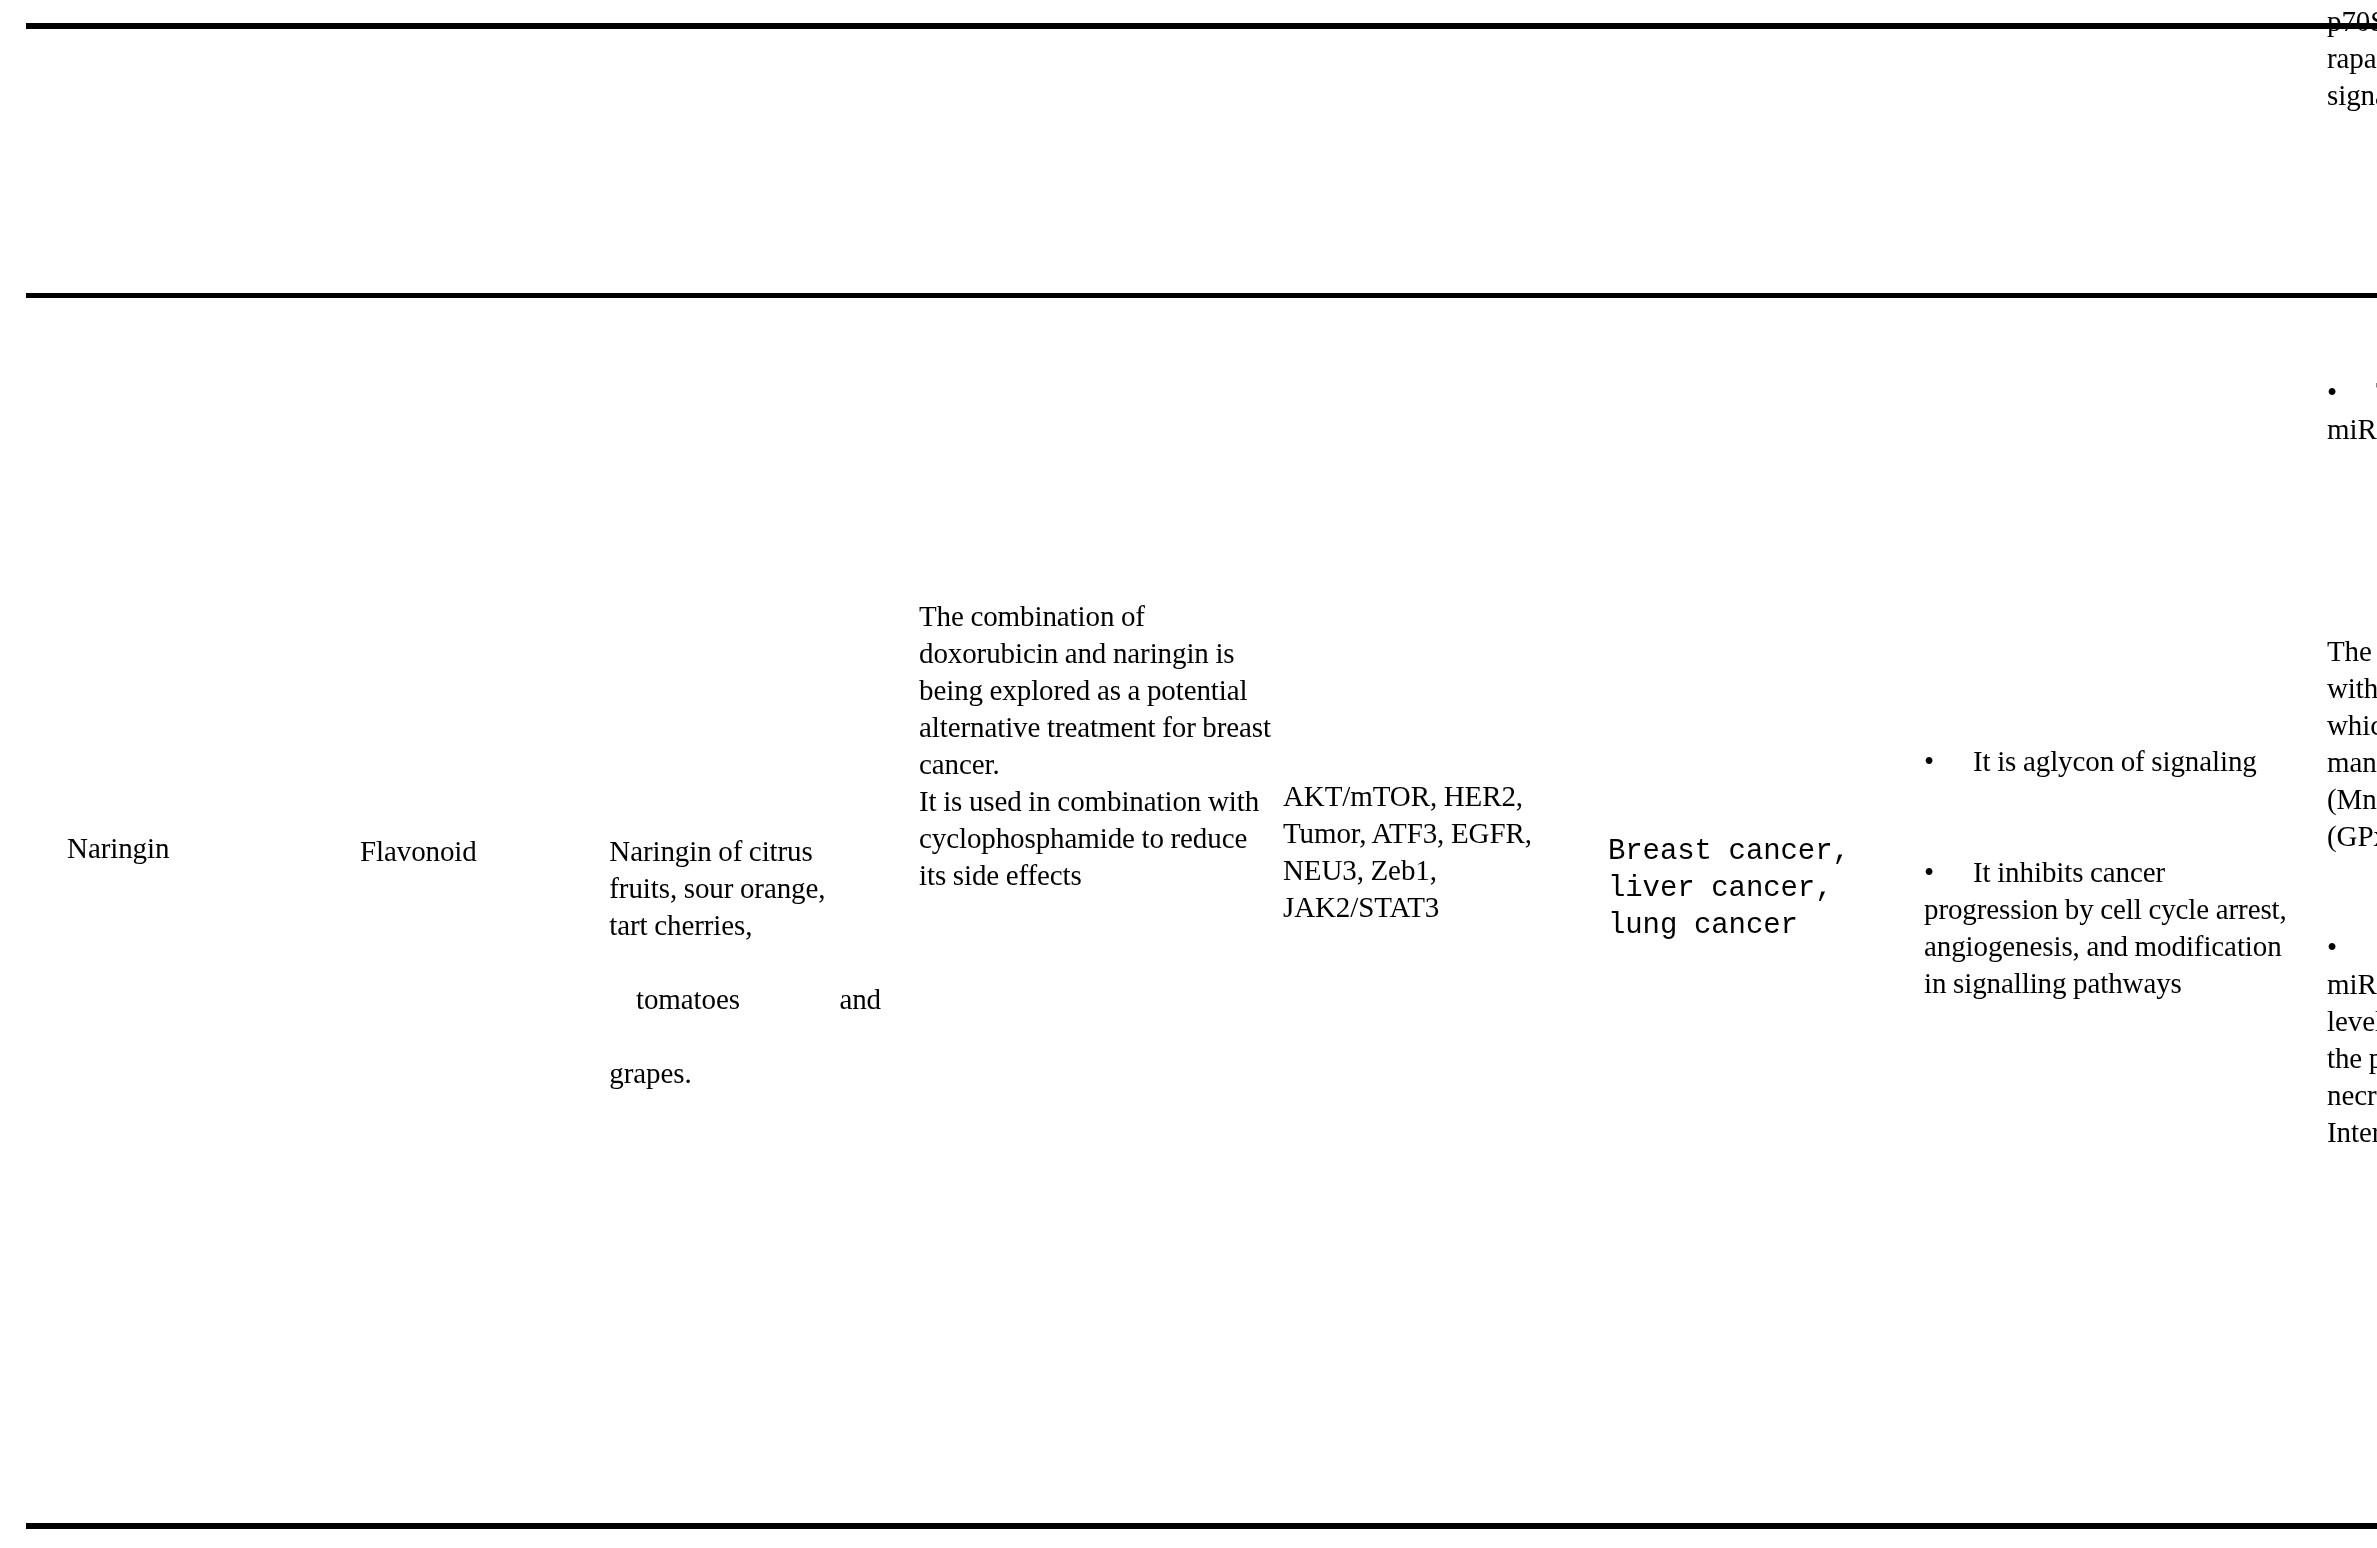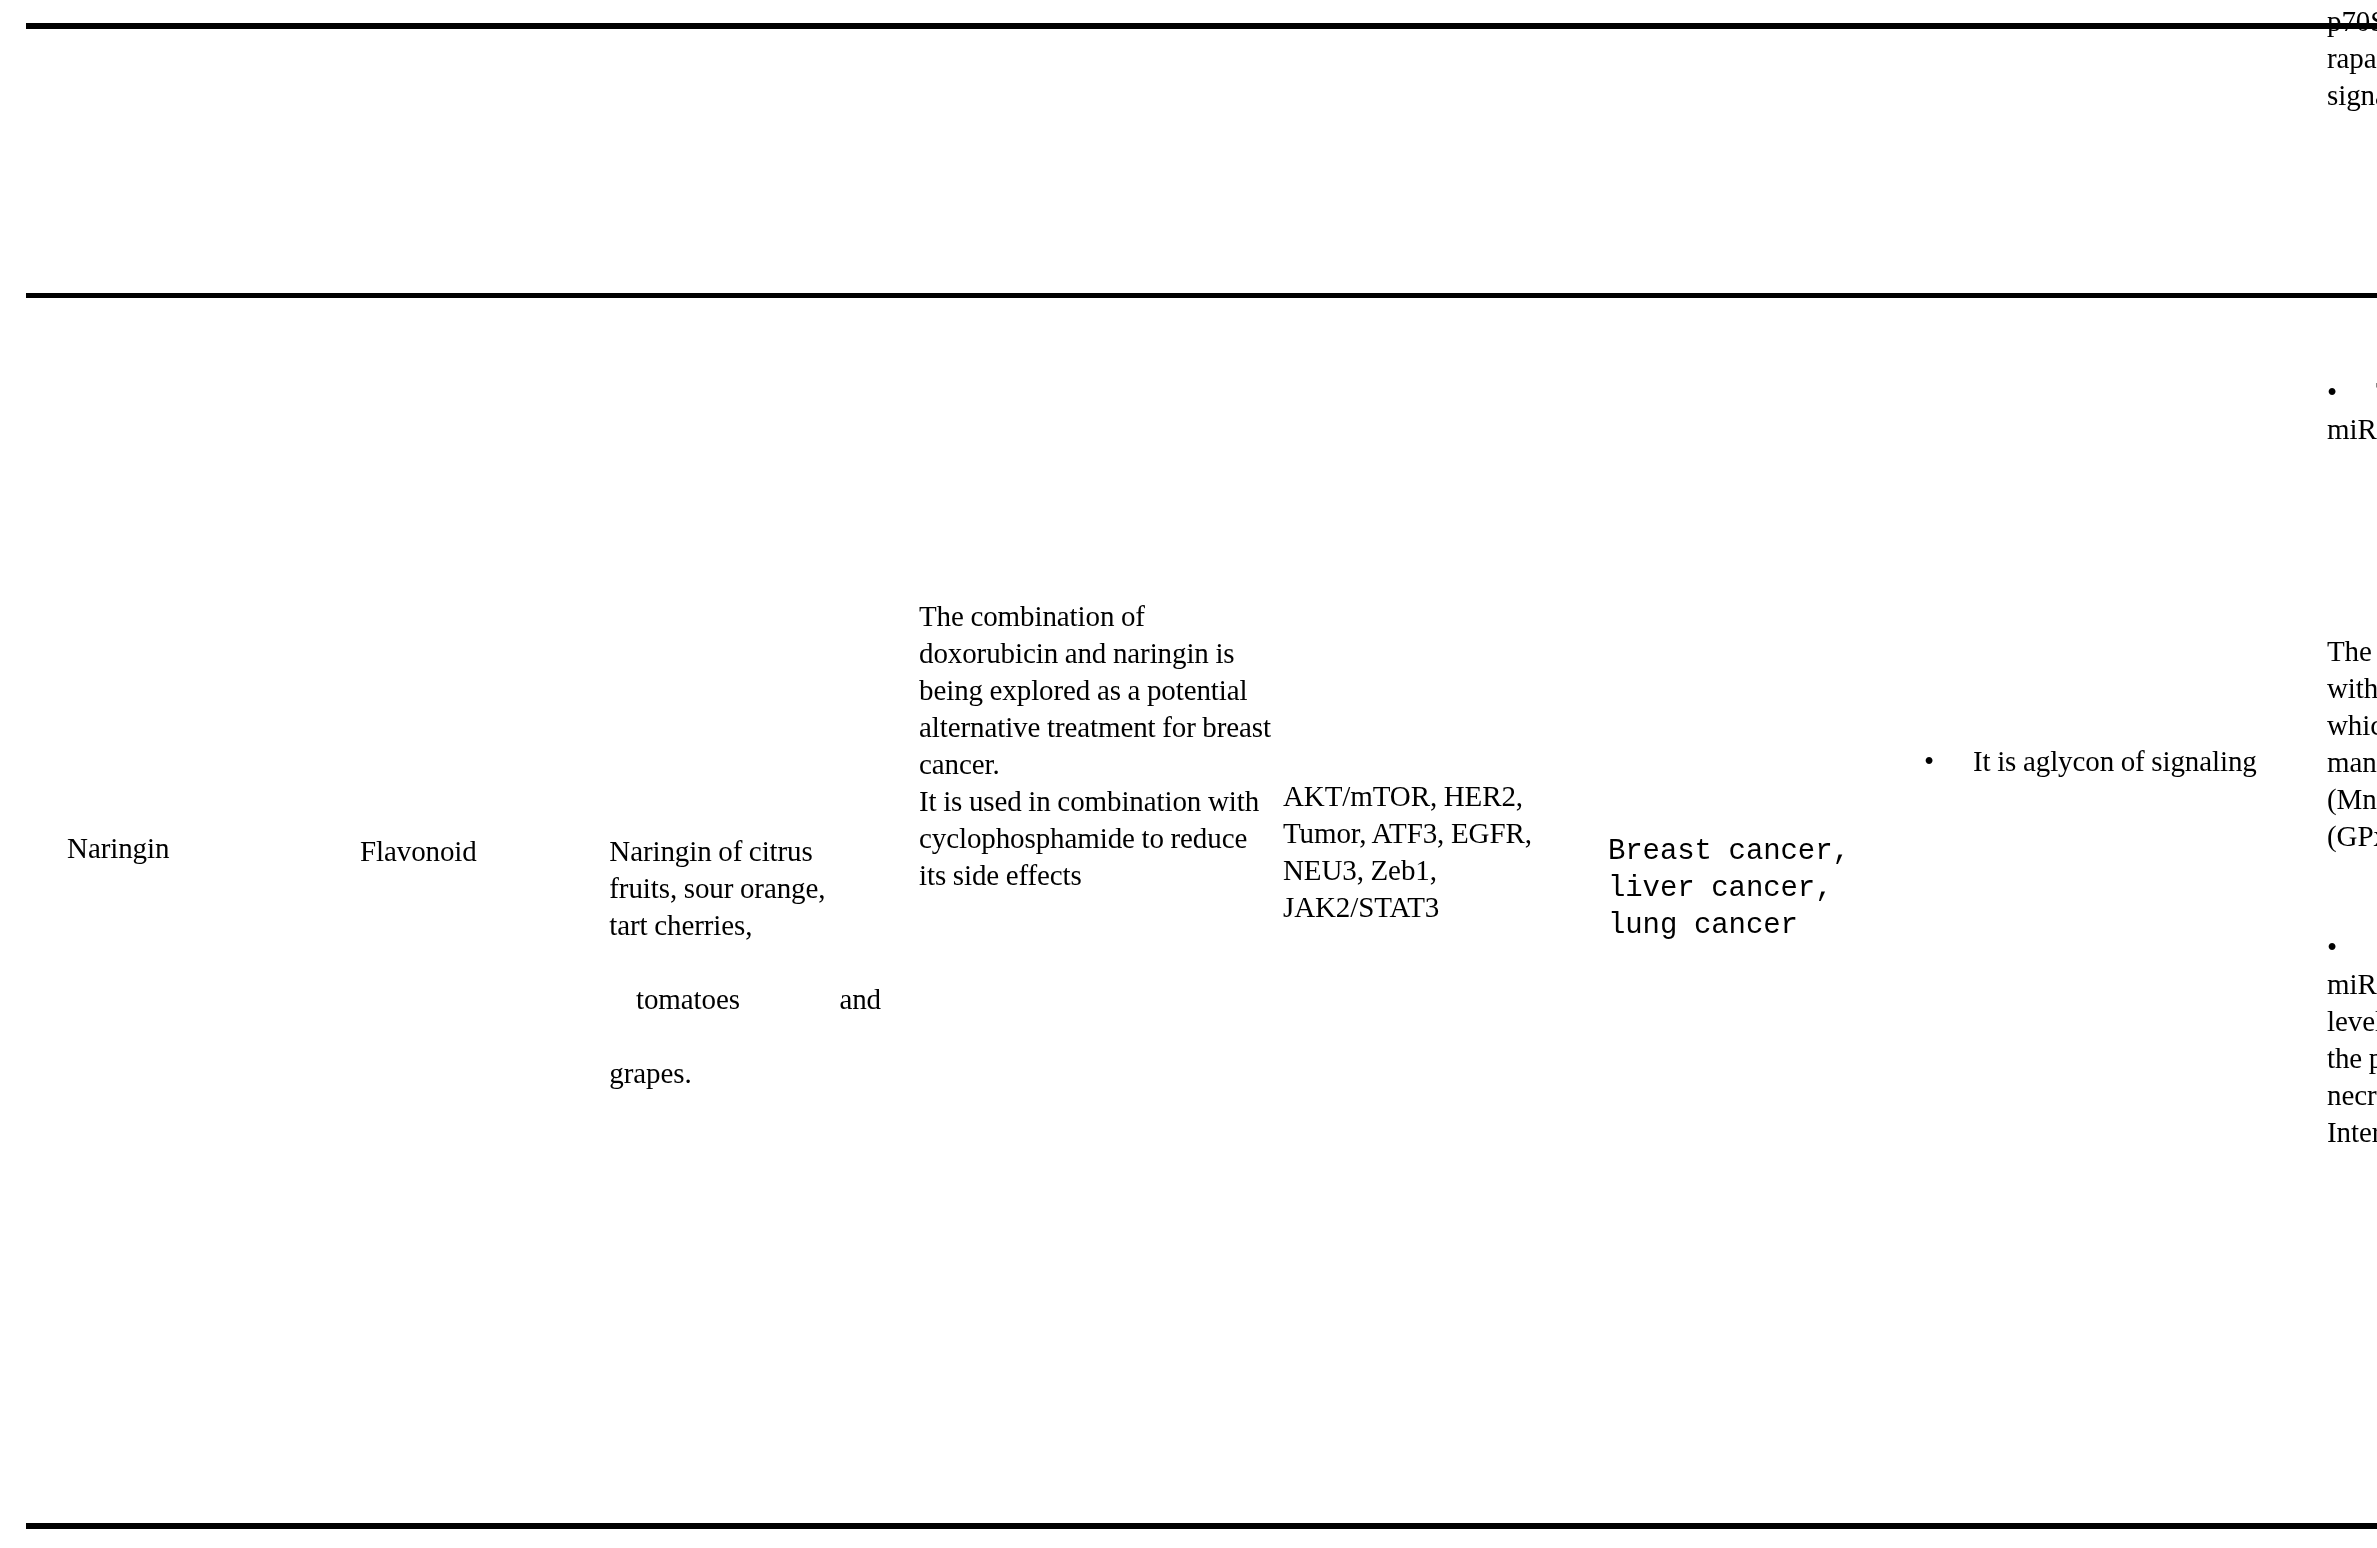--- a/index.html
+++ b/index.html
@@ -95,20 +95,21 @@
 
 <div class="cell" id="cell-r2-c4">The combination of doxorubicin and naringin is being explored as a potential alternative treatment for breast cancer.
 It is used in combination with cyclophosphamide to reduce its side effects</div>
 
 <div class="cell" id="cell-r2-c5">AKT/mTOR, HER2, Tumor, ATF3, EGFR, NEU3, Zeb1, JAK2/STAT3</div>
 
 <div class="cell" id="cell-r2-c6">Breast cancer, liver cancer, lung cancer</div>
 
 <div class="cell" id="cell-r2-c7">
   <div class="bullet-line"><span class="b-glyph"></span><span>It is aglycon of signaling</span></div>
+  <div class="bullet-line"><span class="b-glyph"></span><span>It inhibits cancer progression by cell cycle arrest, angiogenesis, and modification in signalling pathways</span></div>
 </div>
 
 <div class="cell" id="cell-r2-c8">
   <div class="bullet-line"><span class="b-glyph"></span><span>The expression levels of miR-17-3p and miR-25-5p were decreased.</span></div>
   <div style="height:37px"></div>
   <div>The decrease in miR-17-3p corresponded with elevated levels of its target mRNAs, which encode the antioxidant enzymes manganese-dependent superoxide dismutase (MnSOD) and glutathione peroxidase 2 (GPx2).</div>
   <div class="bullet-line"><span class="b-glyph"></span><span>In contrast, the reduced expression of miR-25-5p did not align with the expression levels of its target mRNAs, which encode the pro-inflammatory cytokines Tumor necrosis factor-alpha (TNF-α) and Interleukin-6 (IL-6).</span></div>
 </div>
 
 

